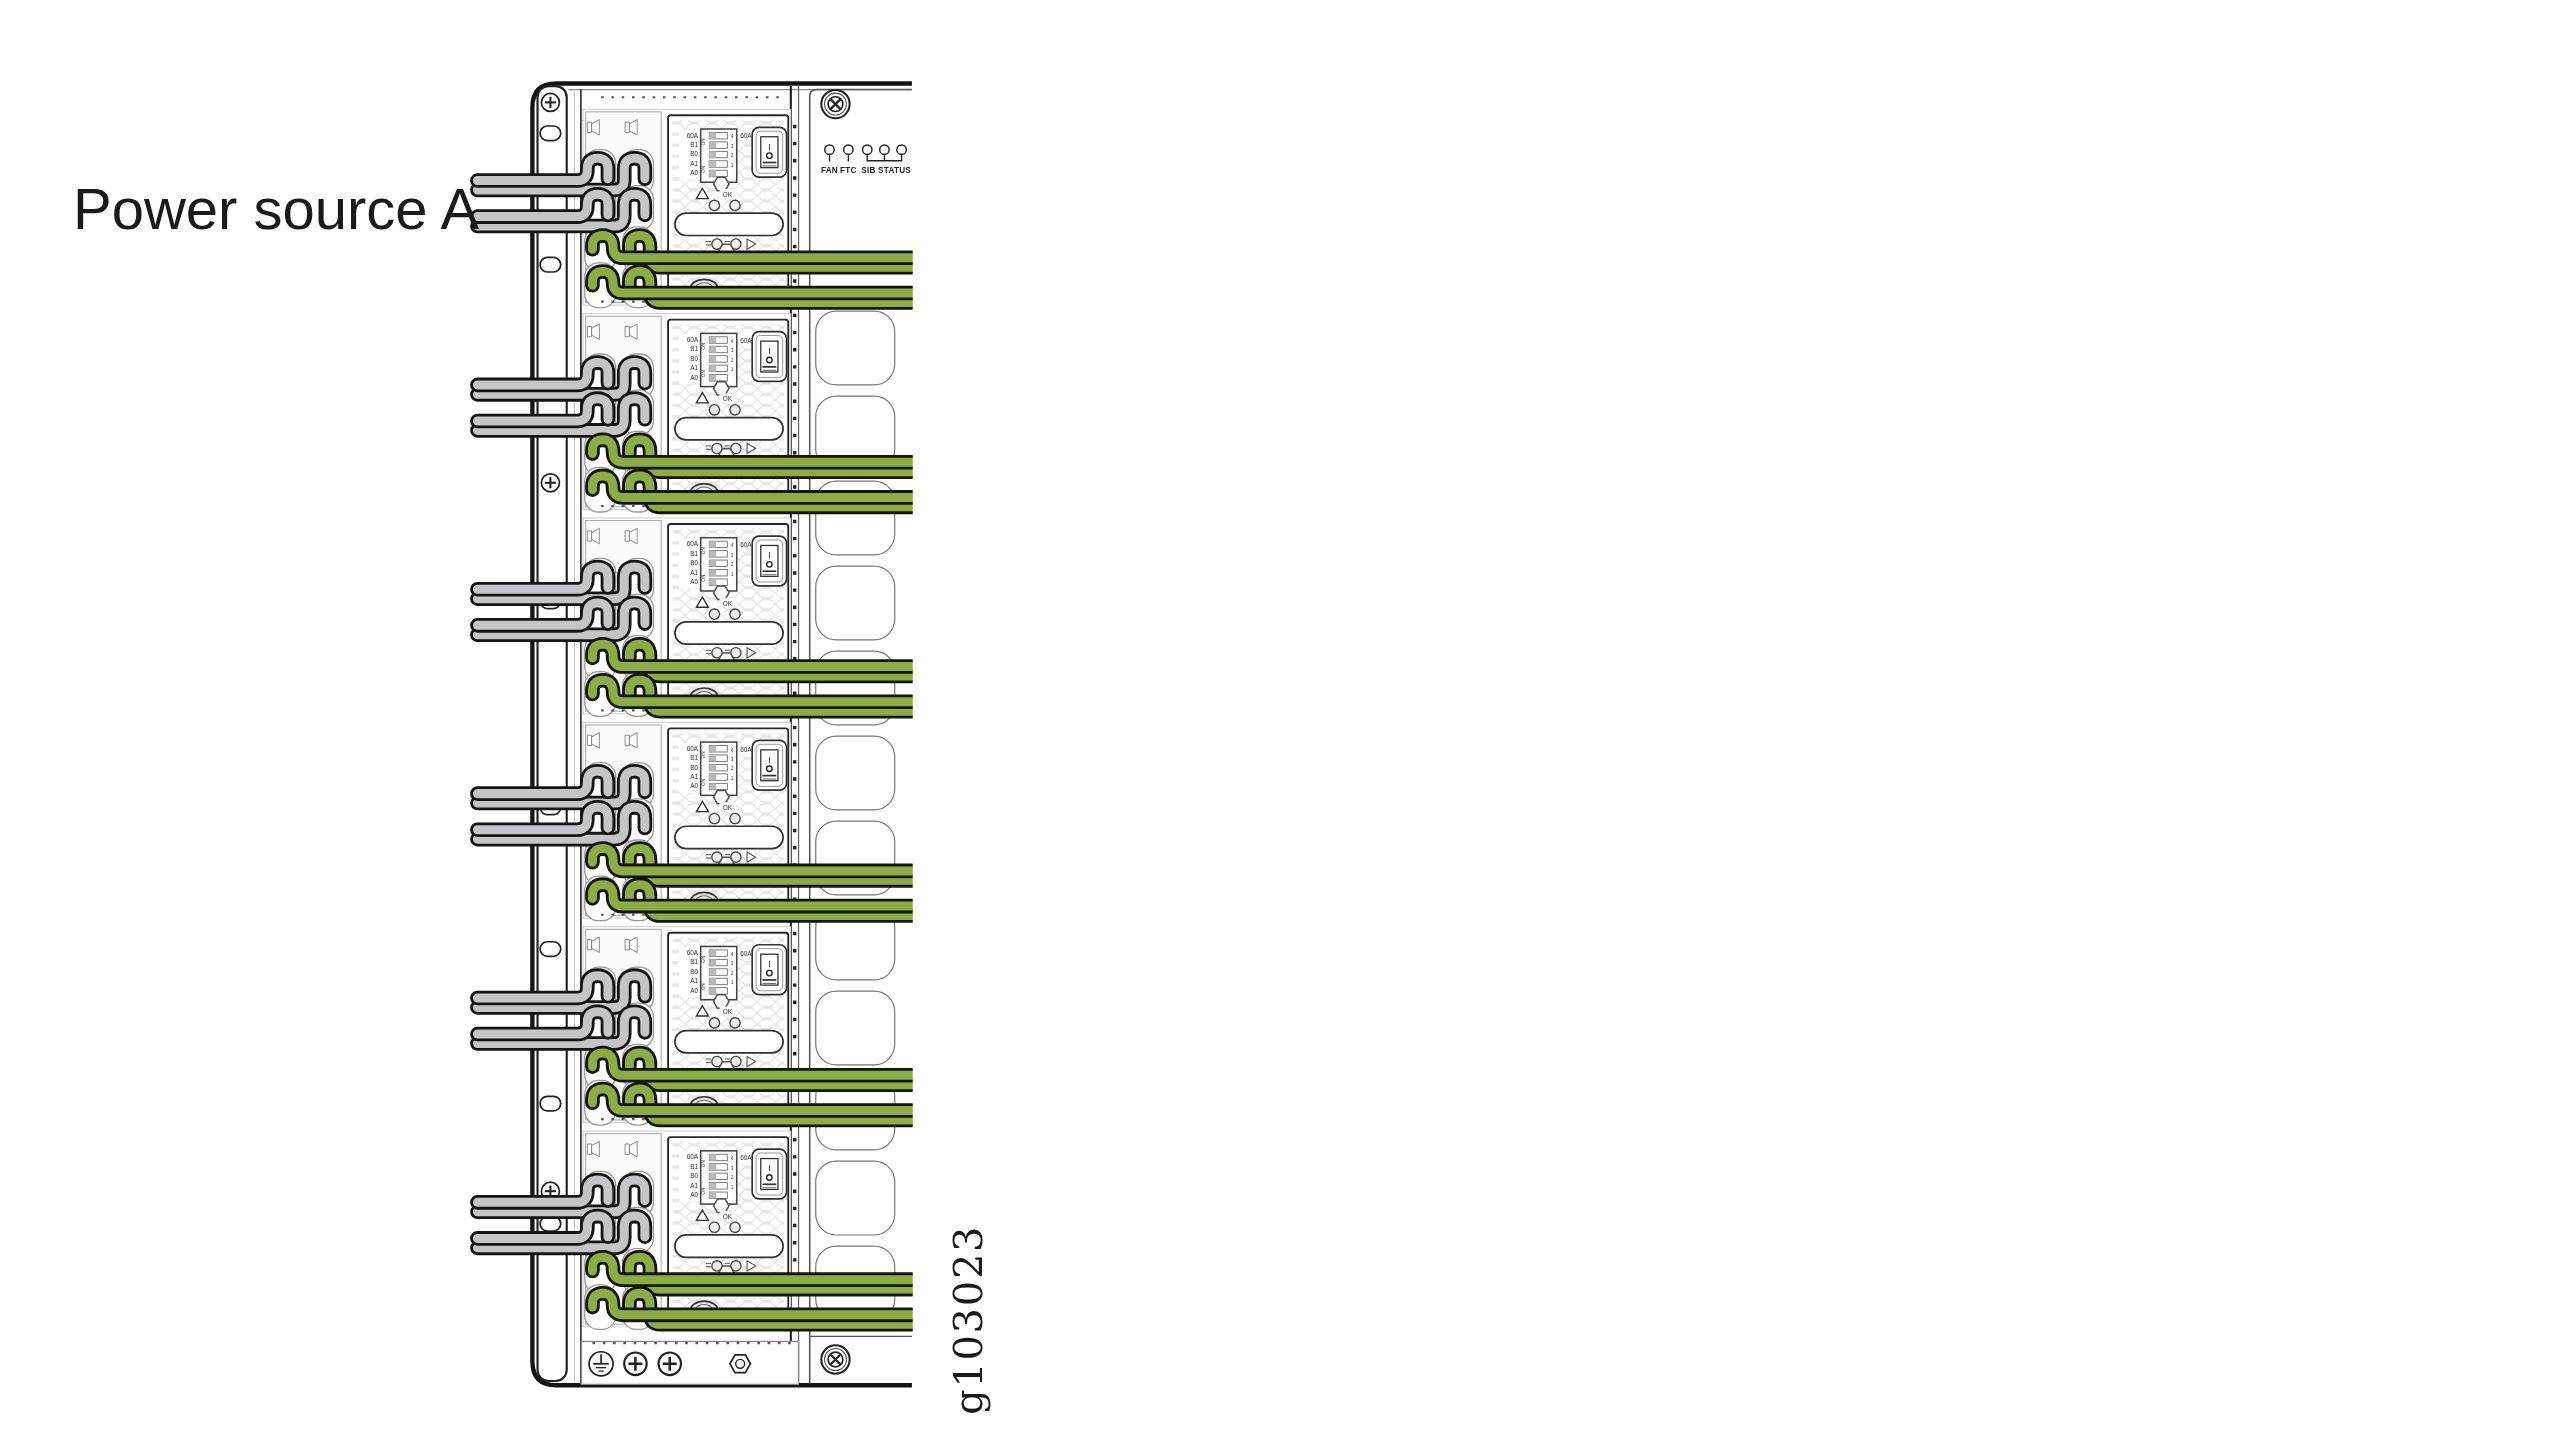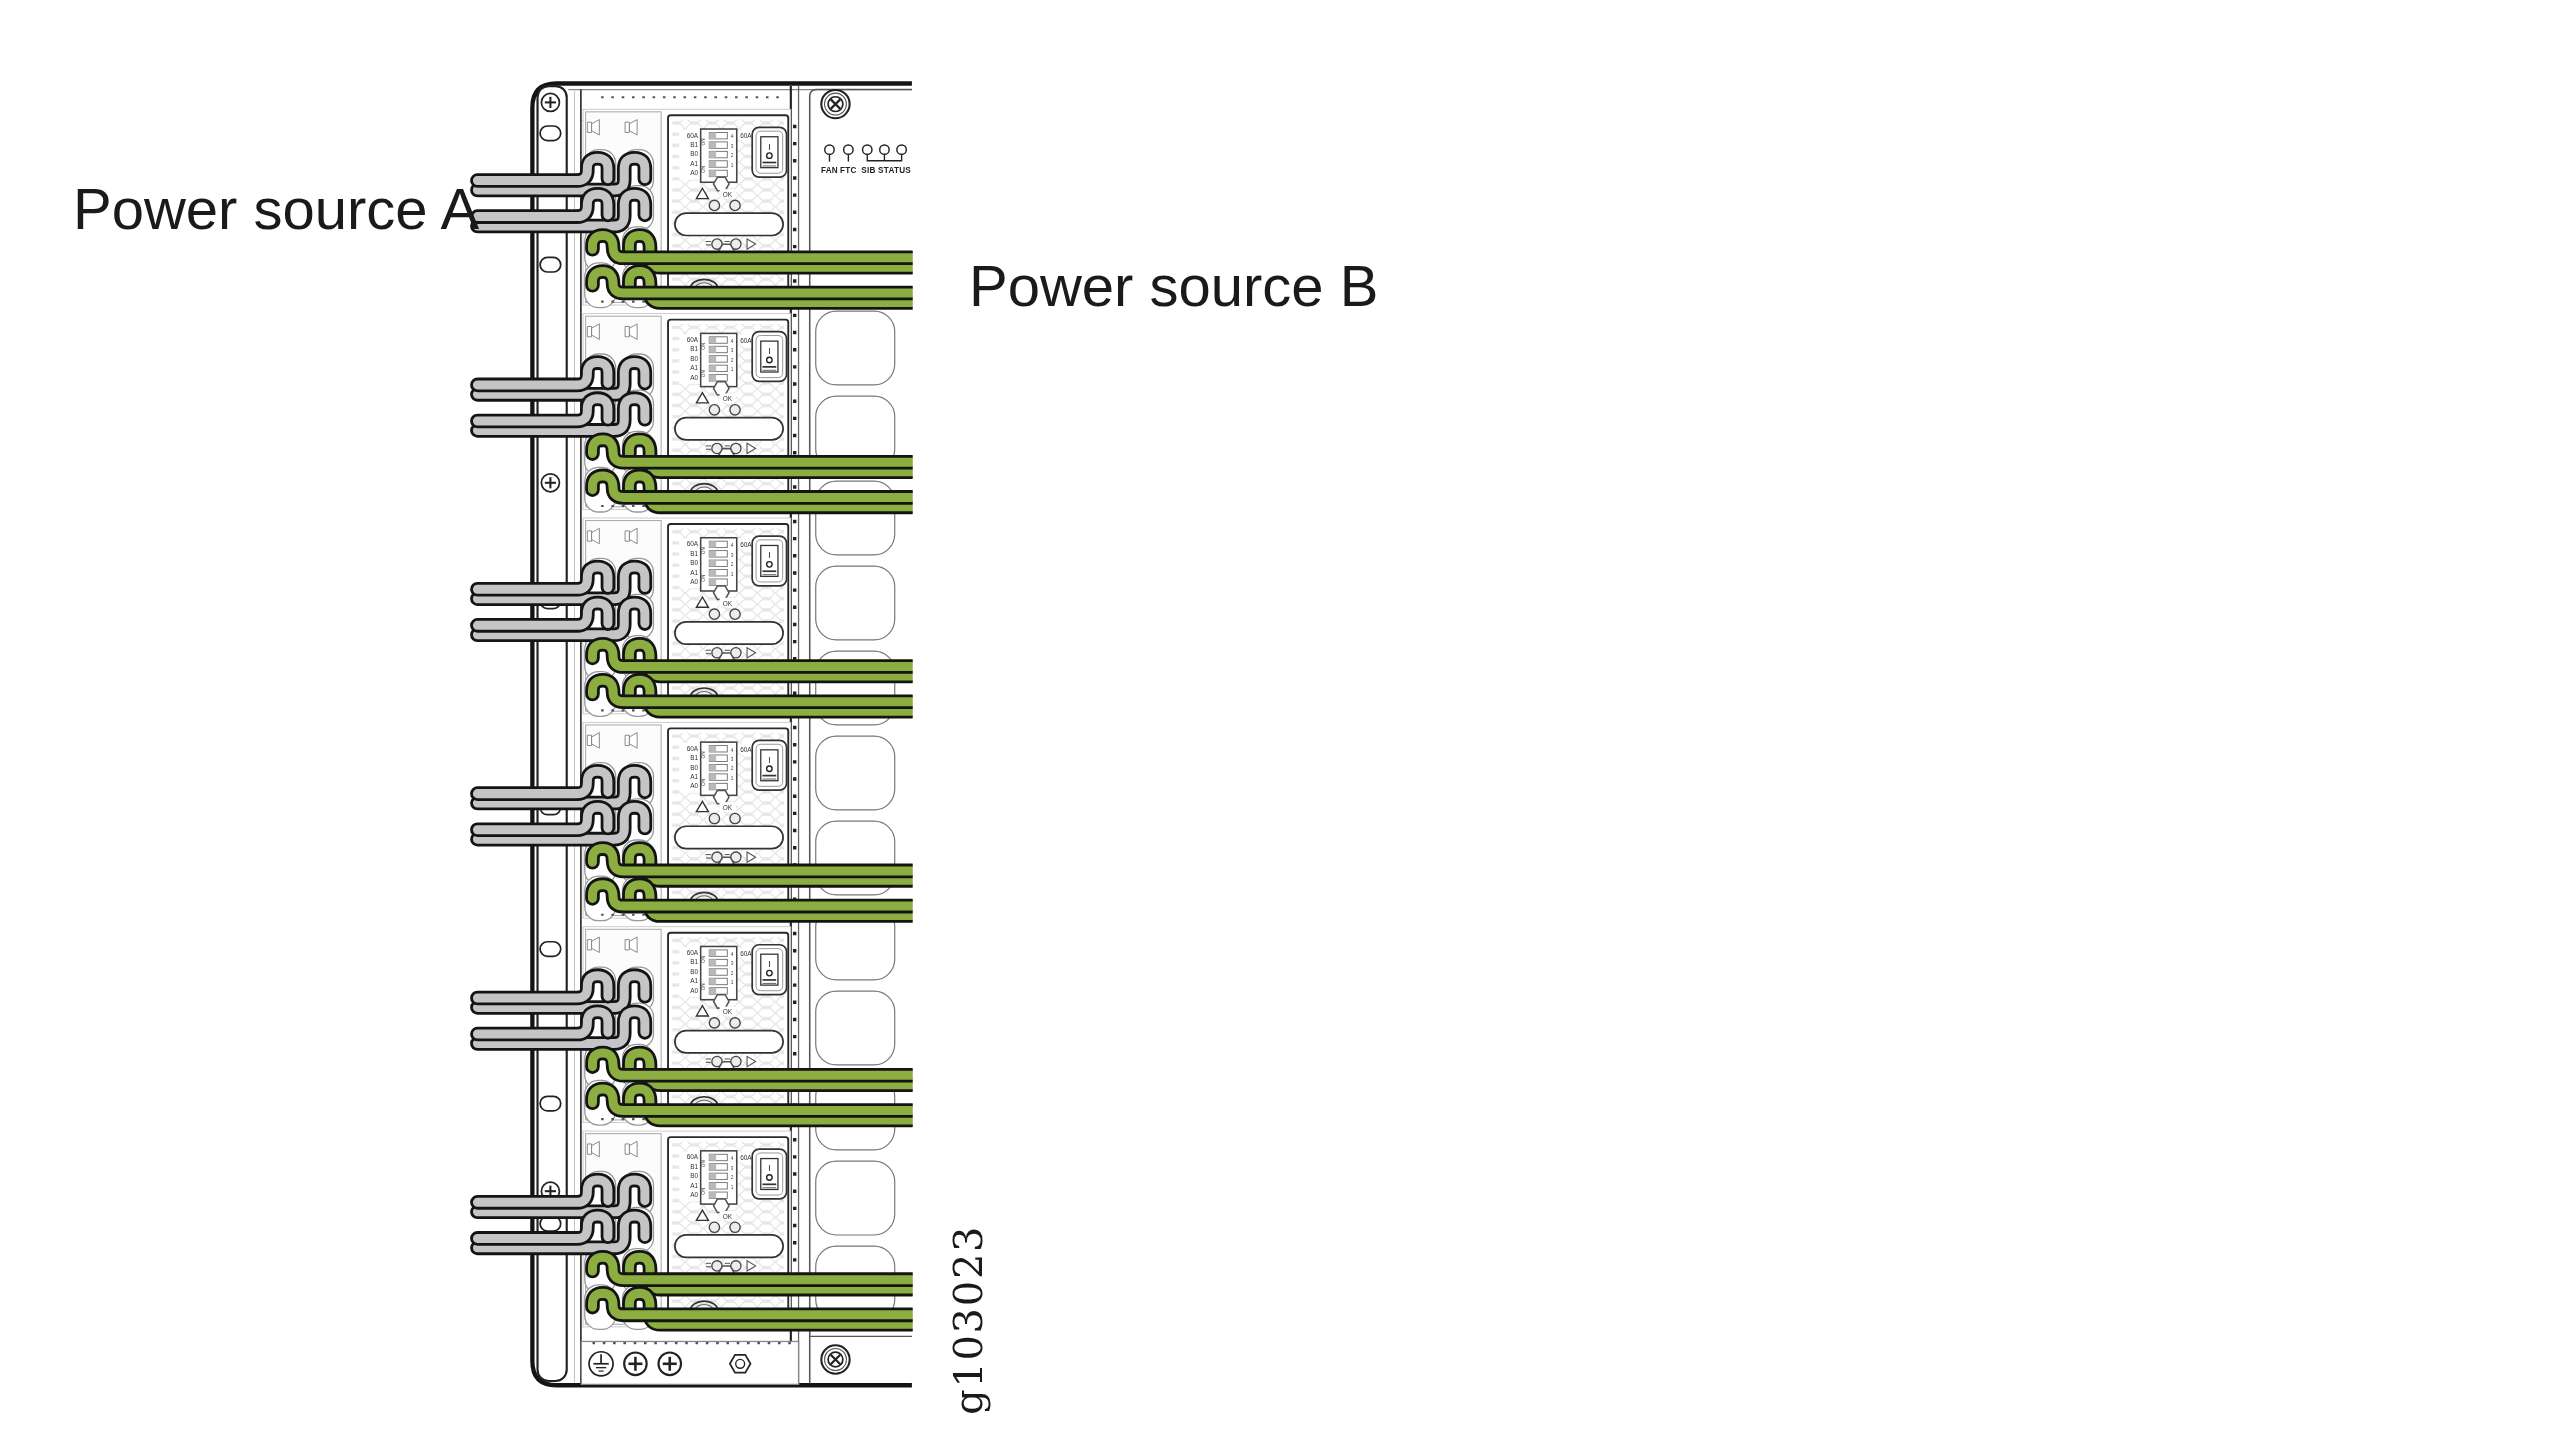--- a/index.html
+++ b/index.html
@@ -328,17 +328,16 @@
         <path d="M733 1522 V1518 Q733 1506 745 1506 Q757 1506 757 1520 V1530 Q757 1542 769 1542 H1062" fill="none" stroke="#141414" stroke-width="17" stroke-linecap="round" stroke-linejoin="round"></path>
         <path d="M733 1522 V1518 Q733 1506 745 1506 Q757 1506 757 1520 V1530 Q757 1542 769 1542 H1062" fill="none" stroke="#8cad3f" stroke-width="10.5" stroke-linecap="round" stroke-linejoin="round"></path>
         <path d="M690 1522 V1518 Q690 1506 702 1506 Q714 1506 714 1520 Q714 1531 726 1531 H1062" fill="none" stroke="#141414" stroke-width="17" stroke-linecap="round" stroke-linejoin="round"></path>
         <path d="M690 1522 V1518 Q690 1506 702 1506 Q714 1506 714 1520 Q714 1531 726 1531 H1062" fill="none" stroke="#8cad3f" stroke-width="10.5" stroke-linecap="round" stroke-linejoin="round"></path>
       </g>
 
 <rect x="1063" y="0" width="80" height="1680" fill="#ffffff"></rect>
     </svg>
 
 <div class="callout callout-a">Power source A</div>
-<div class="callout callout-b">Power source B</div>
 <div class="figure-id">g103023</div>
 
 </div>
 
 
 </body></html>

